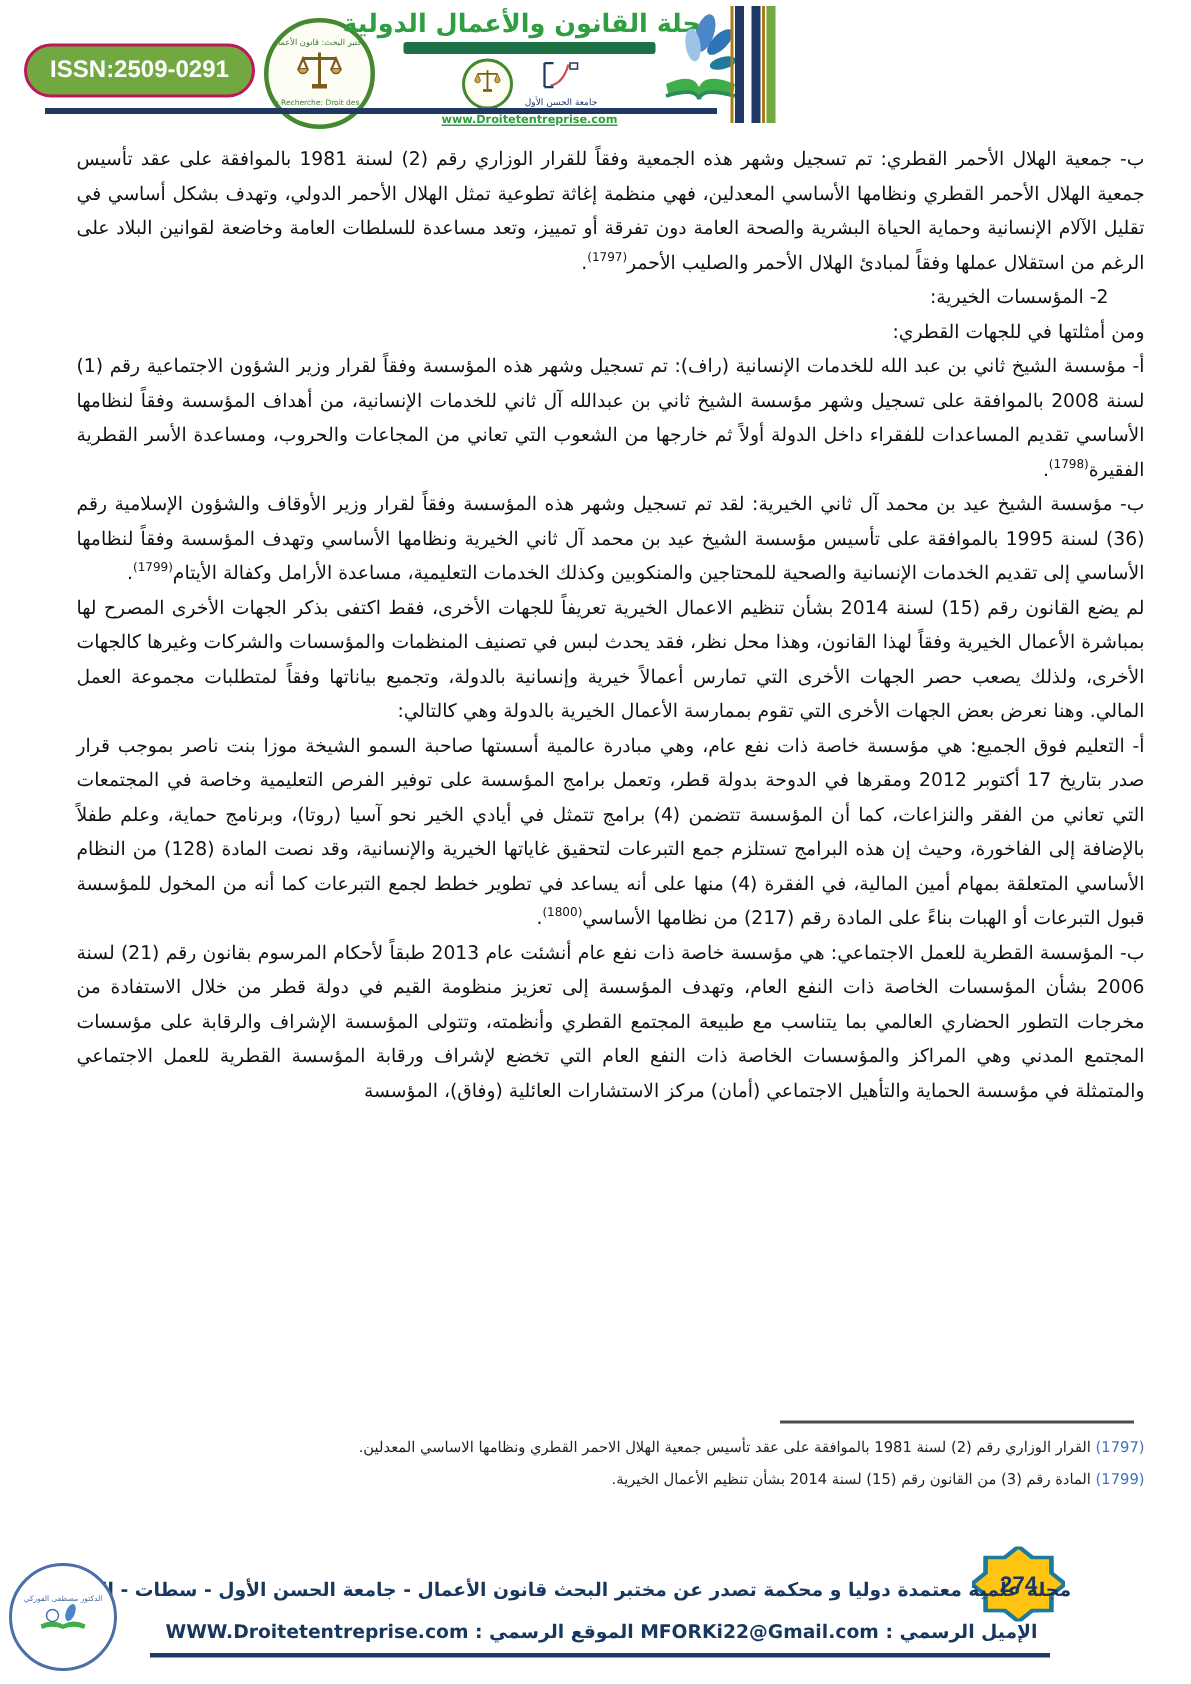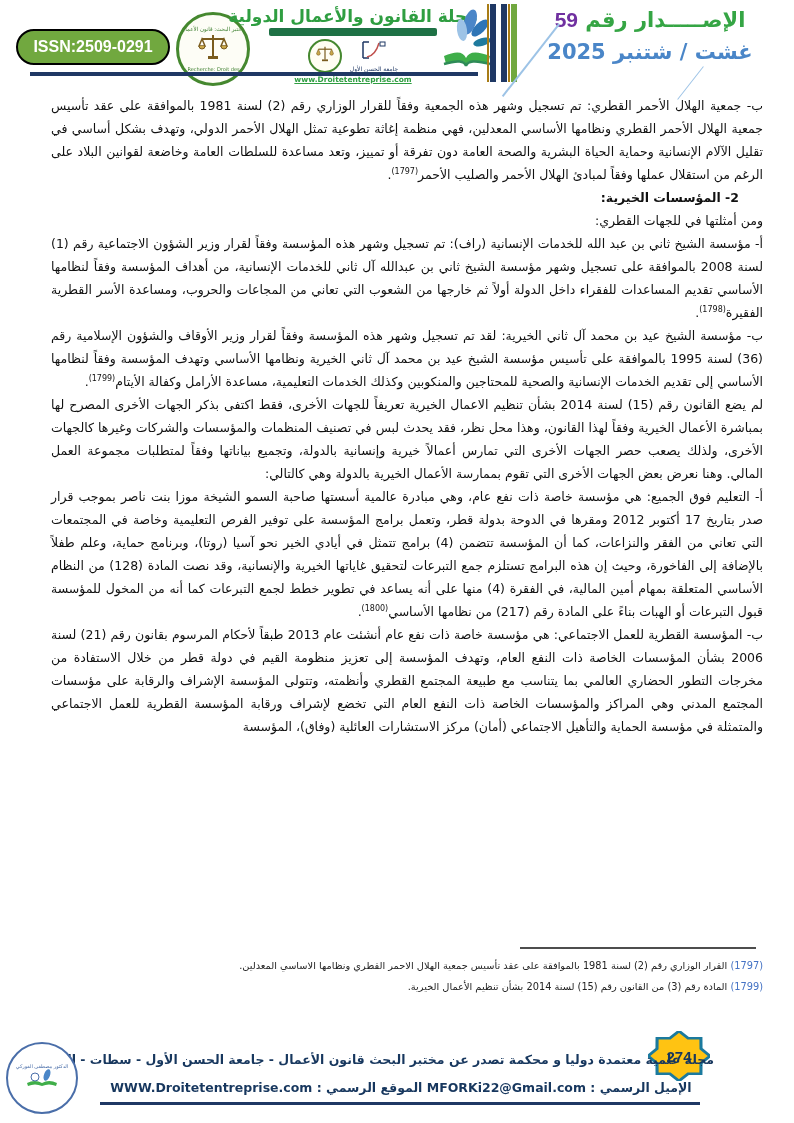--- a/index.html
+++ b/index.html
@@ -5,21 +5,21 @@
   * { margin:0; padding:0; box-sizing:border-box; }
   body { background:#888; font-family:"DejaVu Sans", sans-serif; }
   .page {
     position:relative; width:794px; height:1123px; margin:0 auto;
     background:#ffffff; overflow:hidden;
   }
 
   
   .issn-pill {
     position:absolute; left:16px; top:29px; width:154px; height:36px;
-    background:#71a83f; border:2px solid #000000; border-radius:18px;
+    background:#71a83f; border:2px solid #be185d; border-radius:18px;
     color:#fff; font-weight:bold; font-size:16px;
     display:flex; align-items:center; justify-content:center;
     font-family:"Liberation Sans", sans-serif;
   }
   .lab-logo {
     position:absolute; left:176px; top:12px; width:74px; height:74px;
     border:3px solid #45882f; border-radius:50%; background:#fdfdf6;
     display:flex; flex-direction:column; align-items:center; justify-content:center;
     overflow:hidden;
   }
@@ -69,21 +69,21 @@
     background:#9dc3e6; transform:rotate(38deg);
   }
 
   
   .article-body {
     position:absolute; top:94px; right:31px; left:31px; height:852px;
     direction:rtl; text-align:justify; color:#111;
     font-size:12.5px; line-height:23px; overflow:hidden;
   }
   .article-body p.para { text-align:justify; text-align-last:right;margin-left:20px; }
-  .article-body p.heading { font-weight:bold; padding-right:24px; text-align:right; }
+  .article-body p.heading { font-weight:normal; padding-right:24px; text-align:right; }
   sup.fnref { font-size:8px; line-height:0; vertical-align:super; }
 
   
   .fn-rule {
     position:absolute; top:947px; right:38px; width:236px; height:2px; background:#4d4d4d;
   }
   .footnotes {
     position:absolute; top:955px; right:31px; left:31px;
     direction:rtl; text-align:right; font-size:9.8px; line-height:21px; color:#222;
   }
@@ -188,29 +188,20 @@
 
   <div class="divider-bars">
     <div class="bar-gold1"></div>
       <div class="bar-navy1"></div>
       <div class="bar-gap"></div>
     <div class="bar-navy2"></div>
       <div class="bar-gold2"></div>
       <div class="bar-green"></div>
   </div>
 
-  <div class="issue-block">
-    <div class="slash1"></div>
-    <div class="slash2"></div>
-    <div class="issue-line1">
-      <span>الإصـــــدار رقم</span>
-      <span class="issue-num">59</span>
-    </div>
-    <div class="issue-line2">غشت / شتنبر 2025</div>
-  </div>
 
   <main class="article-body">
       <p class="para">ب- جمعية الهلال الأحمر القطري: تم تسجيل وشهر هذه الجمعية وفقاً للقرار الوزاري رقم (2) لسنة 1981 بالموافقة على عقد تأسيس جمعية الهلال الأحمر القطري ونظامها الأساسي المعدلين، فهي منظمة إغاثة تطوعية تمثل الهلال الأحمر الدولي، وتهدف بشكل أساسي في تقليل الآلام الإنسانية وحماية الحياة البشرية والصحة العامة دون تفرقة أو تمييز، وتعد مساعدة للسلطات العامة وخاضعة لقوانين البلاد على الرغم من استقلال عملها وفقاً لمبادئ الهلال الأحمر والصليب الأحمر<sup class="fnref">(1797)</sup>.</p>
       <p class="heading">2- المؤسسات الخيرية:</p>
       <p class="para">ومن أمثلتها في للجهات القطري:</p>
       <p class="para">أ- مؤسسة الشيخ ثاني بن عبد الله للخدمات الإنسانية (راف): تم تسجيل وشهر هذه المؤسسة وفقاً لقرار وزير الشؤون الاجتماعية رقم (1) لسنة 2008 بالموافقة على تسجيل وشهر مؤسسة الشيخ ثاني بن عبدالله آل ثاني للخدمات الإنسانية، من أهداف المؤسسة وفقاً لنظامها الأساسي تقديم المساعدات للفقراء داخل الدولة أولاً ثم خارجها من الشعوب التي تعاني من المجاعات والحروب، ومساعدة الأسر القطرية الفقيرة<sup class="fnref">(1798)</sup>.</p>
       <p class="para">ب- مؤسسة الشيخ عيد بن محمد آل ثاني الخيرية: لقد تم تسجيل وشهر هذه المؤسسة وفقاً لقرار وزير الأوقاف والشؤون الإسلامية رقم (36) لسنة 1995 بالموافقة على تأسيس مؤسسة الشيخ عيد بن محمد آل ثاني الخيرية ونظامها الأساسي وتهدف المؤسسة وفقاً لنظامها الأساسي إلى تقديم الخدمات الإنسانية والصحية للمحتاجين والمنكوبين وكذلك الخدمات التعليمية، مساعدة الأرامل وكفالة الأيتام<sup class="fnref">(1799)</sup>.</p>
       <p class="para">لم يضع القانون رقم (15) لسنة 2014 بشأن تنظيم الاعمال الخيرية تعريفاً للجهات الأخرى، فقط اكتفى بذكر الجهات الأخرى المصرح لها بمباشرة الأعمال الخيرية وفقاً لهذا القانون، وهذا محل نظر، فقد يحدث لبس في تصنيف المنظمات والمؤسسات والشركات وغيرها كالجهات الأخرى، ولذلك يصعب حصر الجهات الأخرى التي تمارس أعمالاً خيرية وإنسانية بالدولة، وتجميع بياناتها وفقاً لمتطلبات مجموعة العمل المالي. وهنا نعرض بعض الجهات الأخرى التي تقوم بممارسة الأعمال الخيرية بالدولة وهي كالتالي:</p>
       <p class="para">أ- التعليم فوق الجميع: هي مؤسسة خاصة ذات نفع عام، وهي مبادرة عالمية أسستها صاحبة السمو الشيخة موزا بنت ناصر بموجب قرار صدر بتاريخ 17 أكتوبر 2012 ومقرها في الدوحة بدولة قطر، وتعمل برامج المؤسسة على توفير الفرص التعليمية وخاصة في المجتمعات التي تعاني من الفقر والنزاعات، كما أن المؤسسة تتضمن (4) برامج تتمثل في أيادي الخير نحو آسيا (روتا)، وبرنامج حماية، وعلم طفلاً بالإضافة إلى الفاخورة، وحيث إن هذه البرامج تستلزم جمع التبرعات لتحقيق غاياتها الخيرية والإنسانية، وقد نصت المادة (128) من النظام الأساسي المتعلقة بمهام أمين المالية، في الفقرة (4) منها على أنه يساعد في تطوير خطط لجمع التبرعات كما أنه من المخول للمؤسسة قبول التبرعات أو الهبات بناءً على المادة رقم (217) من نظامها الأساسي<sup class="fnref">(1800)</sup>.</p>
       <p class="para">ب- المؤسسة القطرية للعمل الاجتماعي: هي مؤسسة خاصة ذات نفع عام أنشئت عام 2013 طبقاً لأحكام المرسوم بقانون رقم (21) لسنة 2006 بشأن المؤسسات الخاصة ذات النفع العام، وتهدف المؤسسة إلى تعزيز منظومة القيم في دولة قطر من خلال الاستفادة من مخرجات التطور الحضاري العالمي بما يتناسب مع طبيعة المجتمع القطري وأنظمته، وتتولى المؤسسة الإشراف والرقابة على مؤسسات المجتمع المدني وهي المراكز والمؤسسات الخاصة ذات النفع العام التي تخضع لإشراف ورقابة المؤسسة القطرية للعمل الاجتماعي والمتمثلة في مؤسسة الحماية والتأهيل الاجتماعي (أمان) مركز الاستشارات العائلية (وفاق)، المؤسسة</p>

